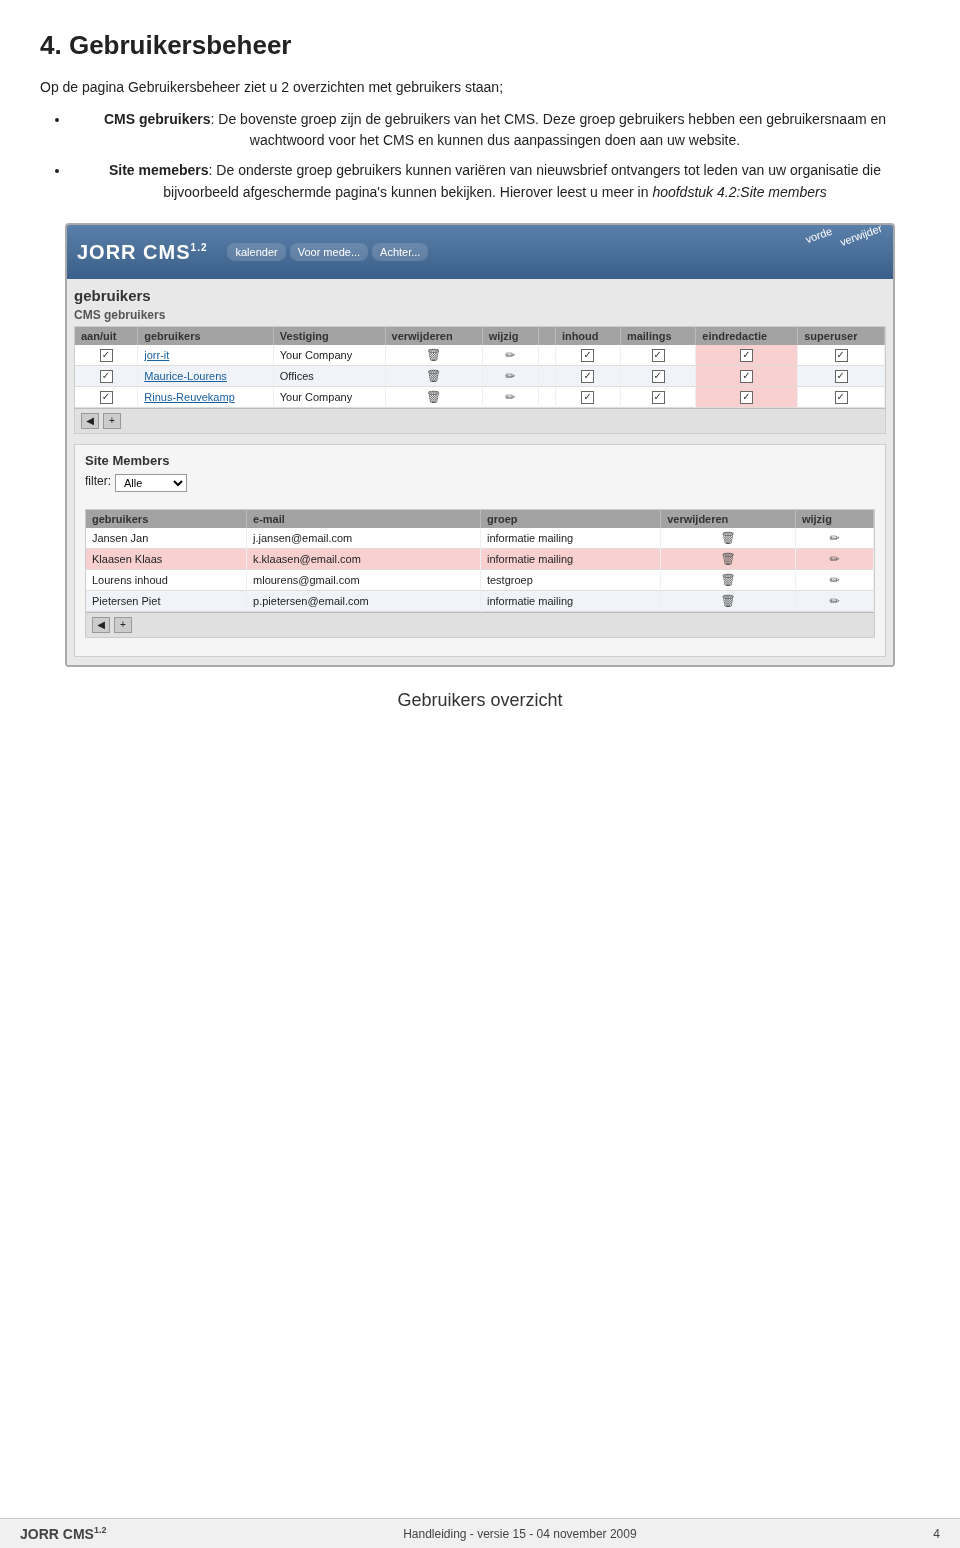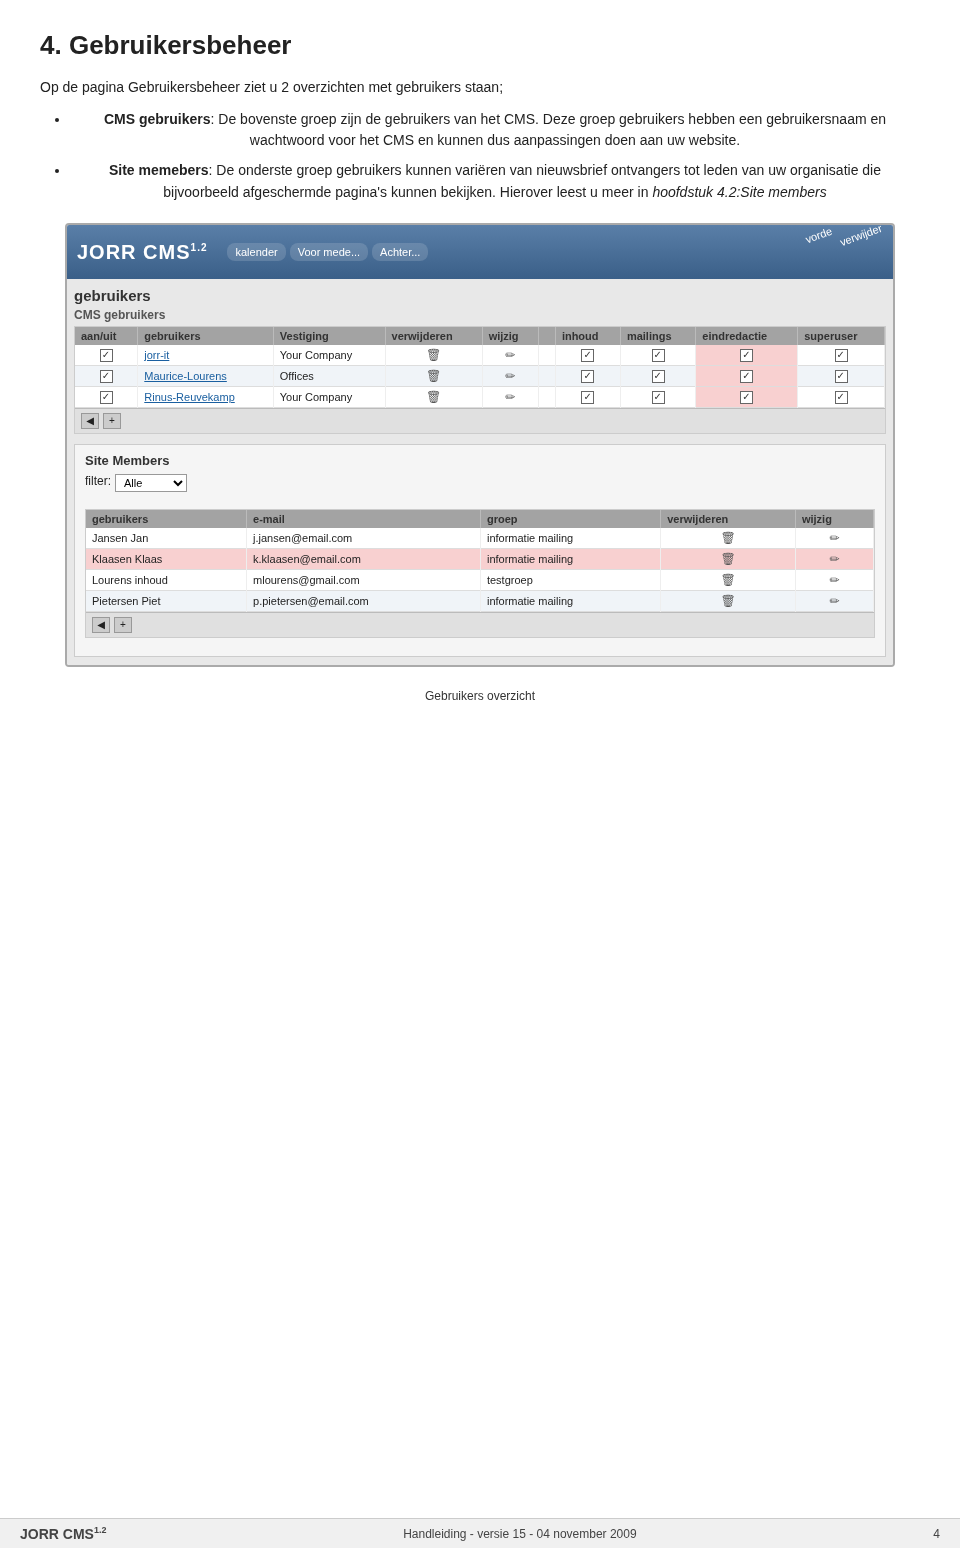--- a/index.html
+++ b/index.html
@@ -227,21 +227,21 @@
     .filter-select {
       border: 1px solid #999;
       background: #fff;
       padding: 1px 4px;
       font-size: 11px;
       width: 72px;
     }
 
     .caption-text {
       text-align: center;
-      font-size: 12px;
+      font-size: 18px;
       color: #333;
       margin-top: 6px;
       margin-bottom: 4px;
     }
 
     .footer-bar {
       position: fixed;
       bottom: 0;
       left: 0;
       width: 960px;

